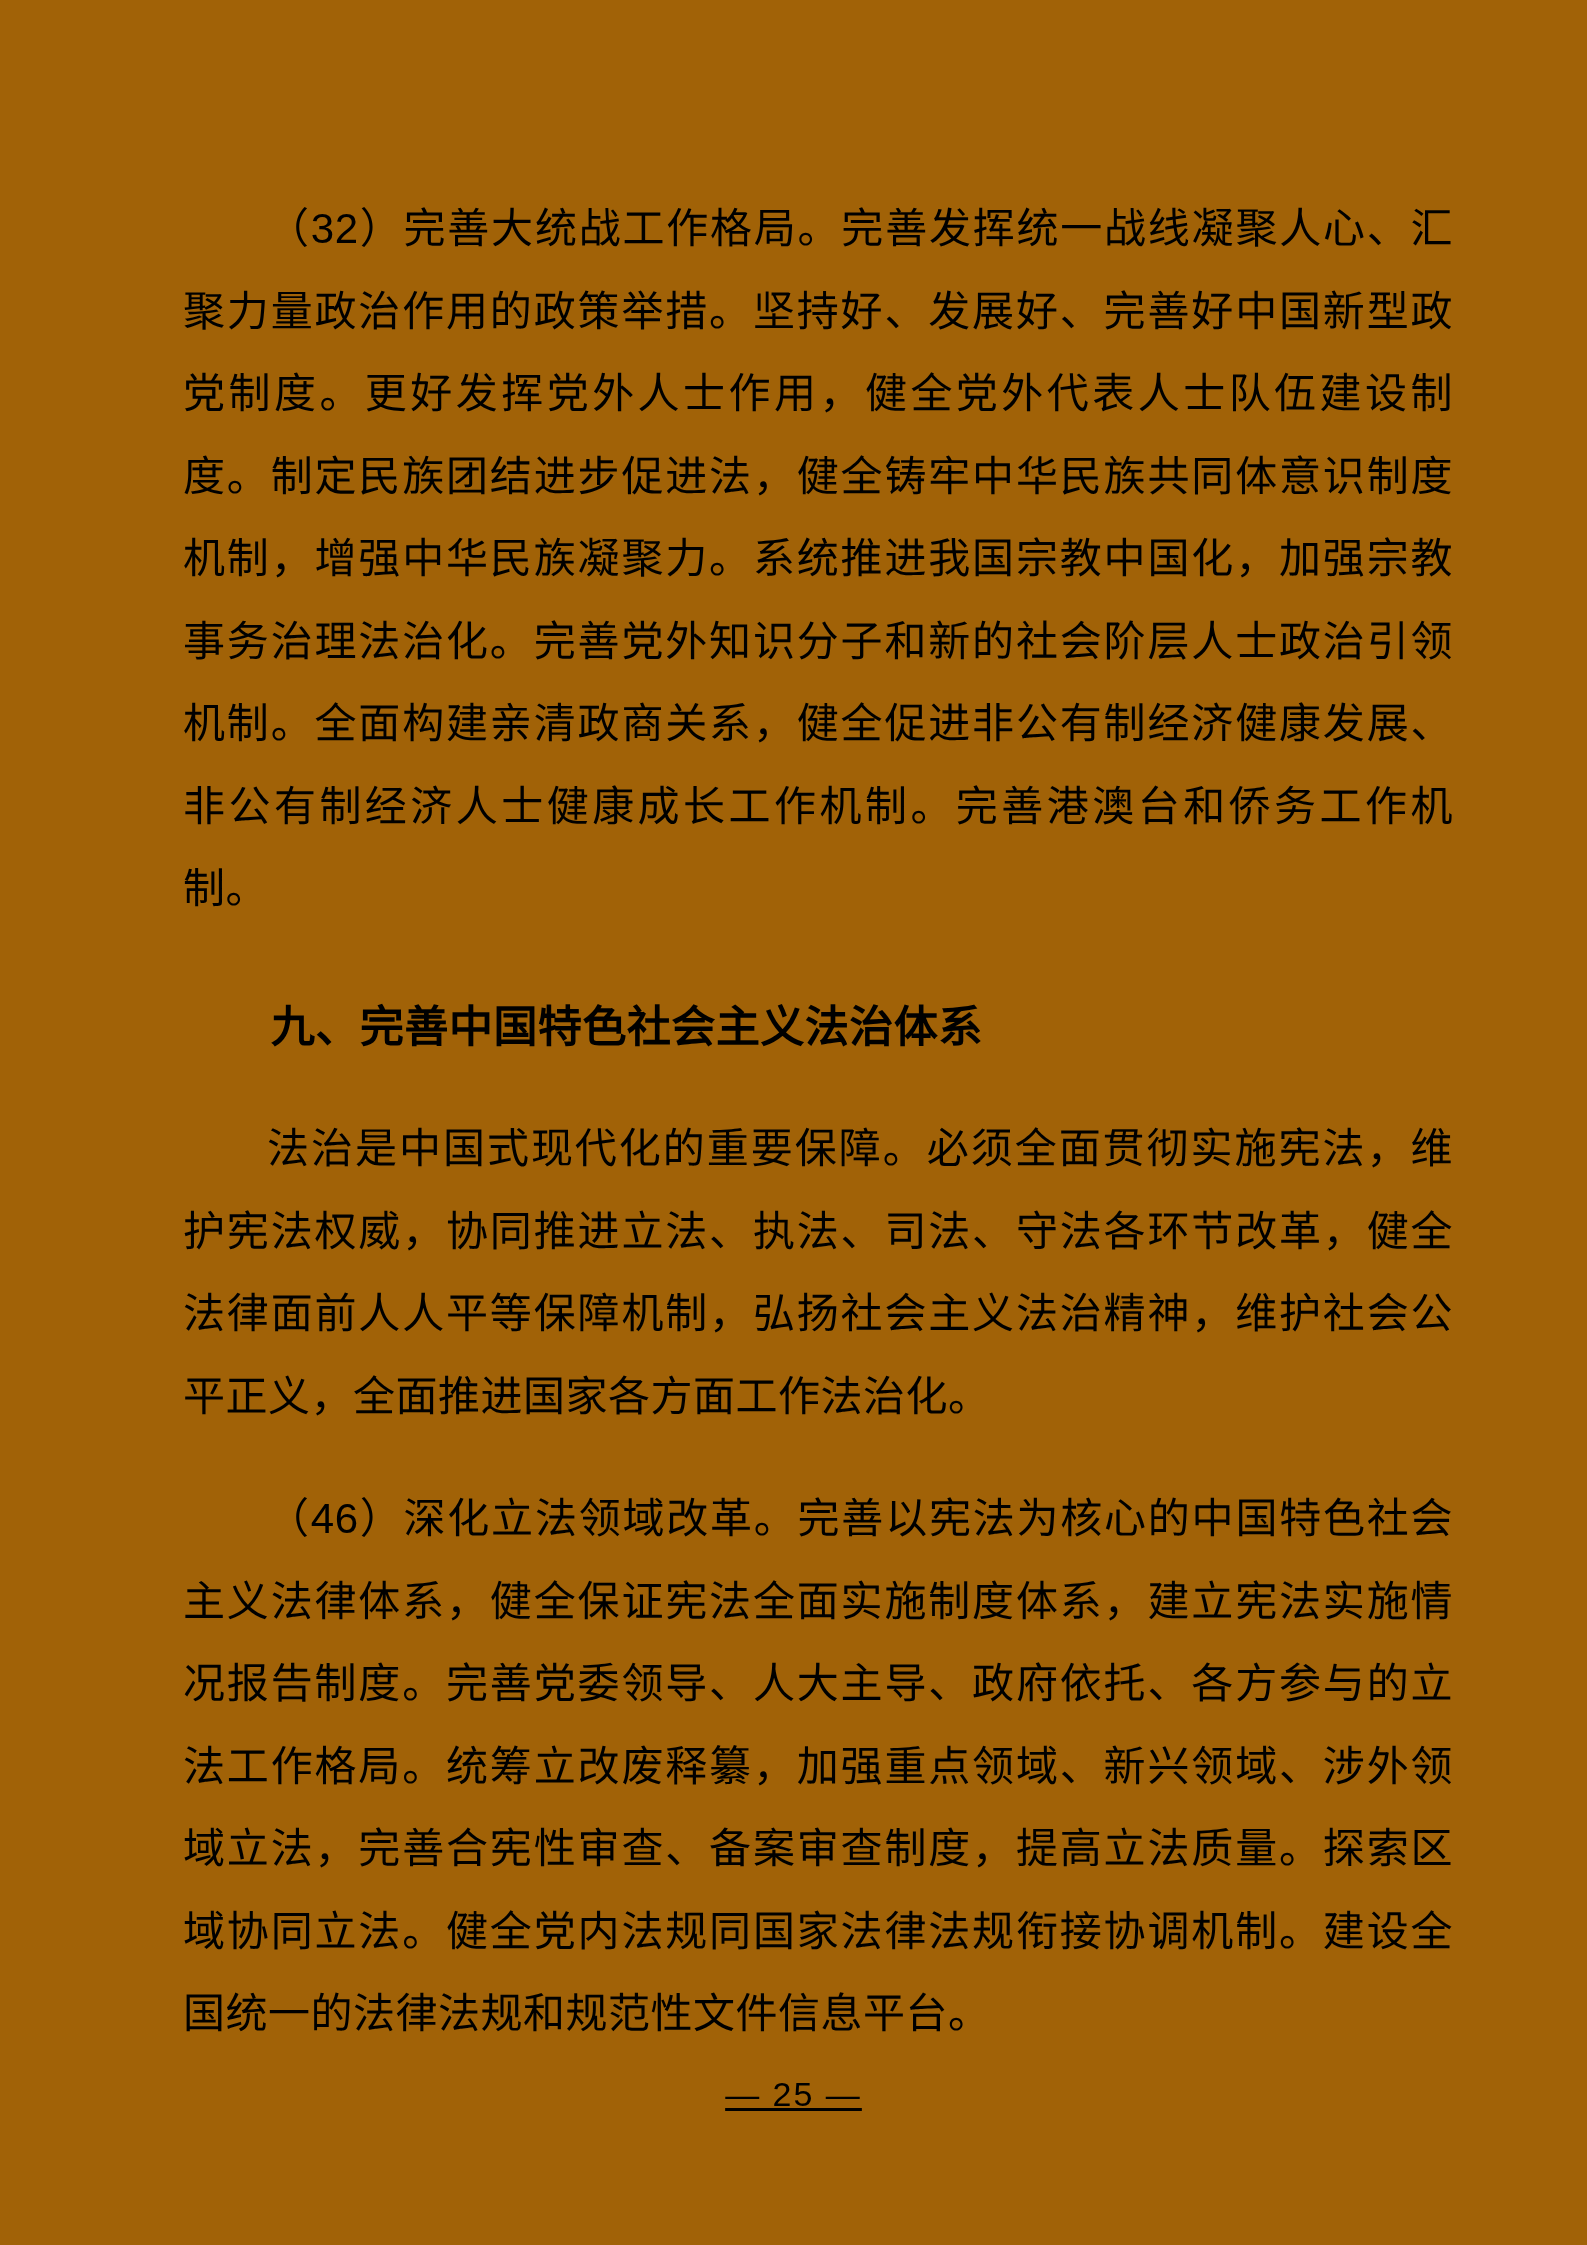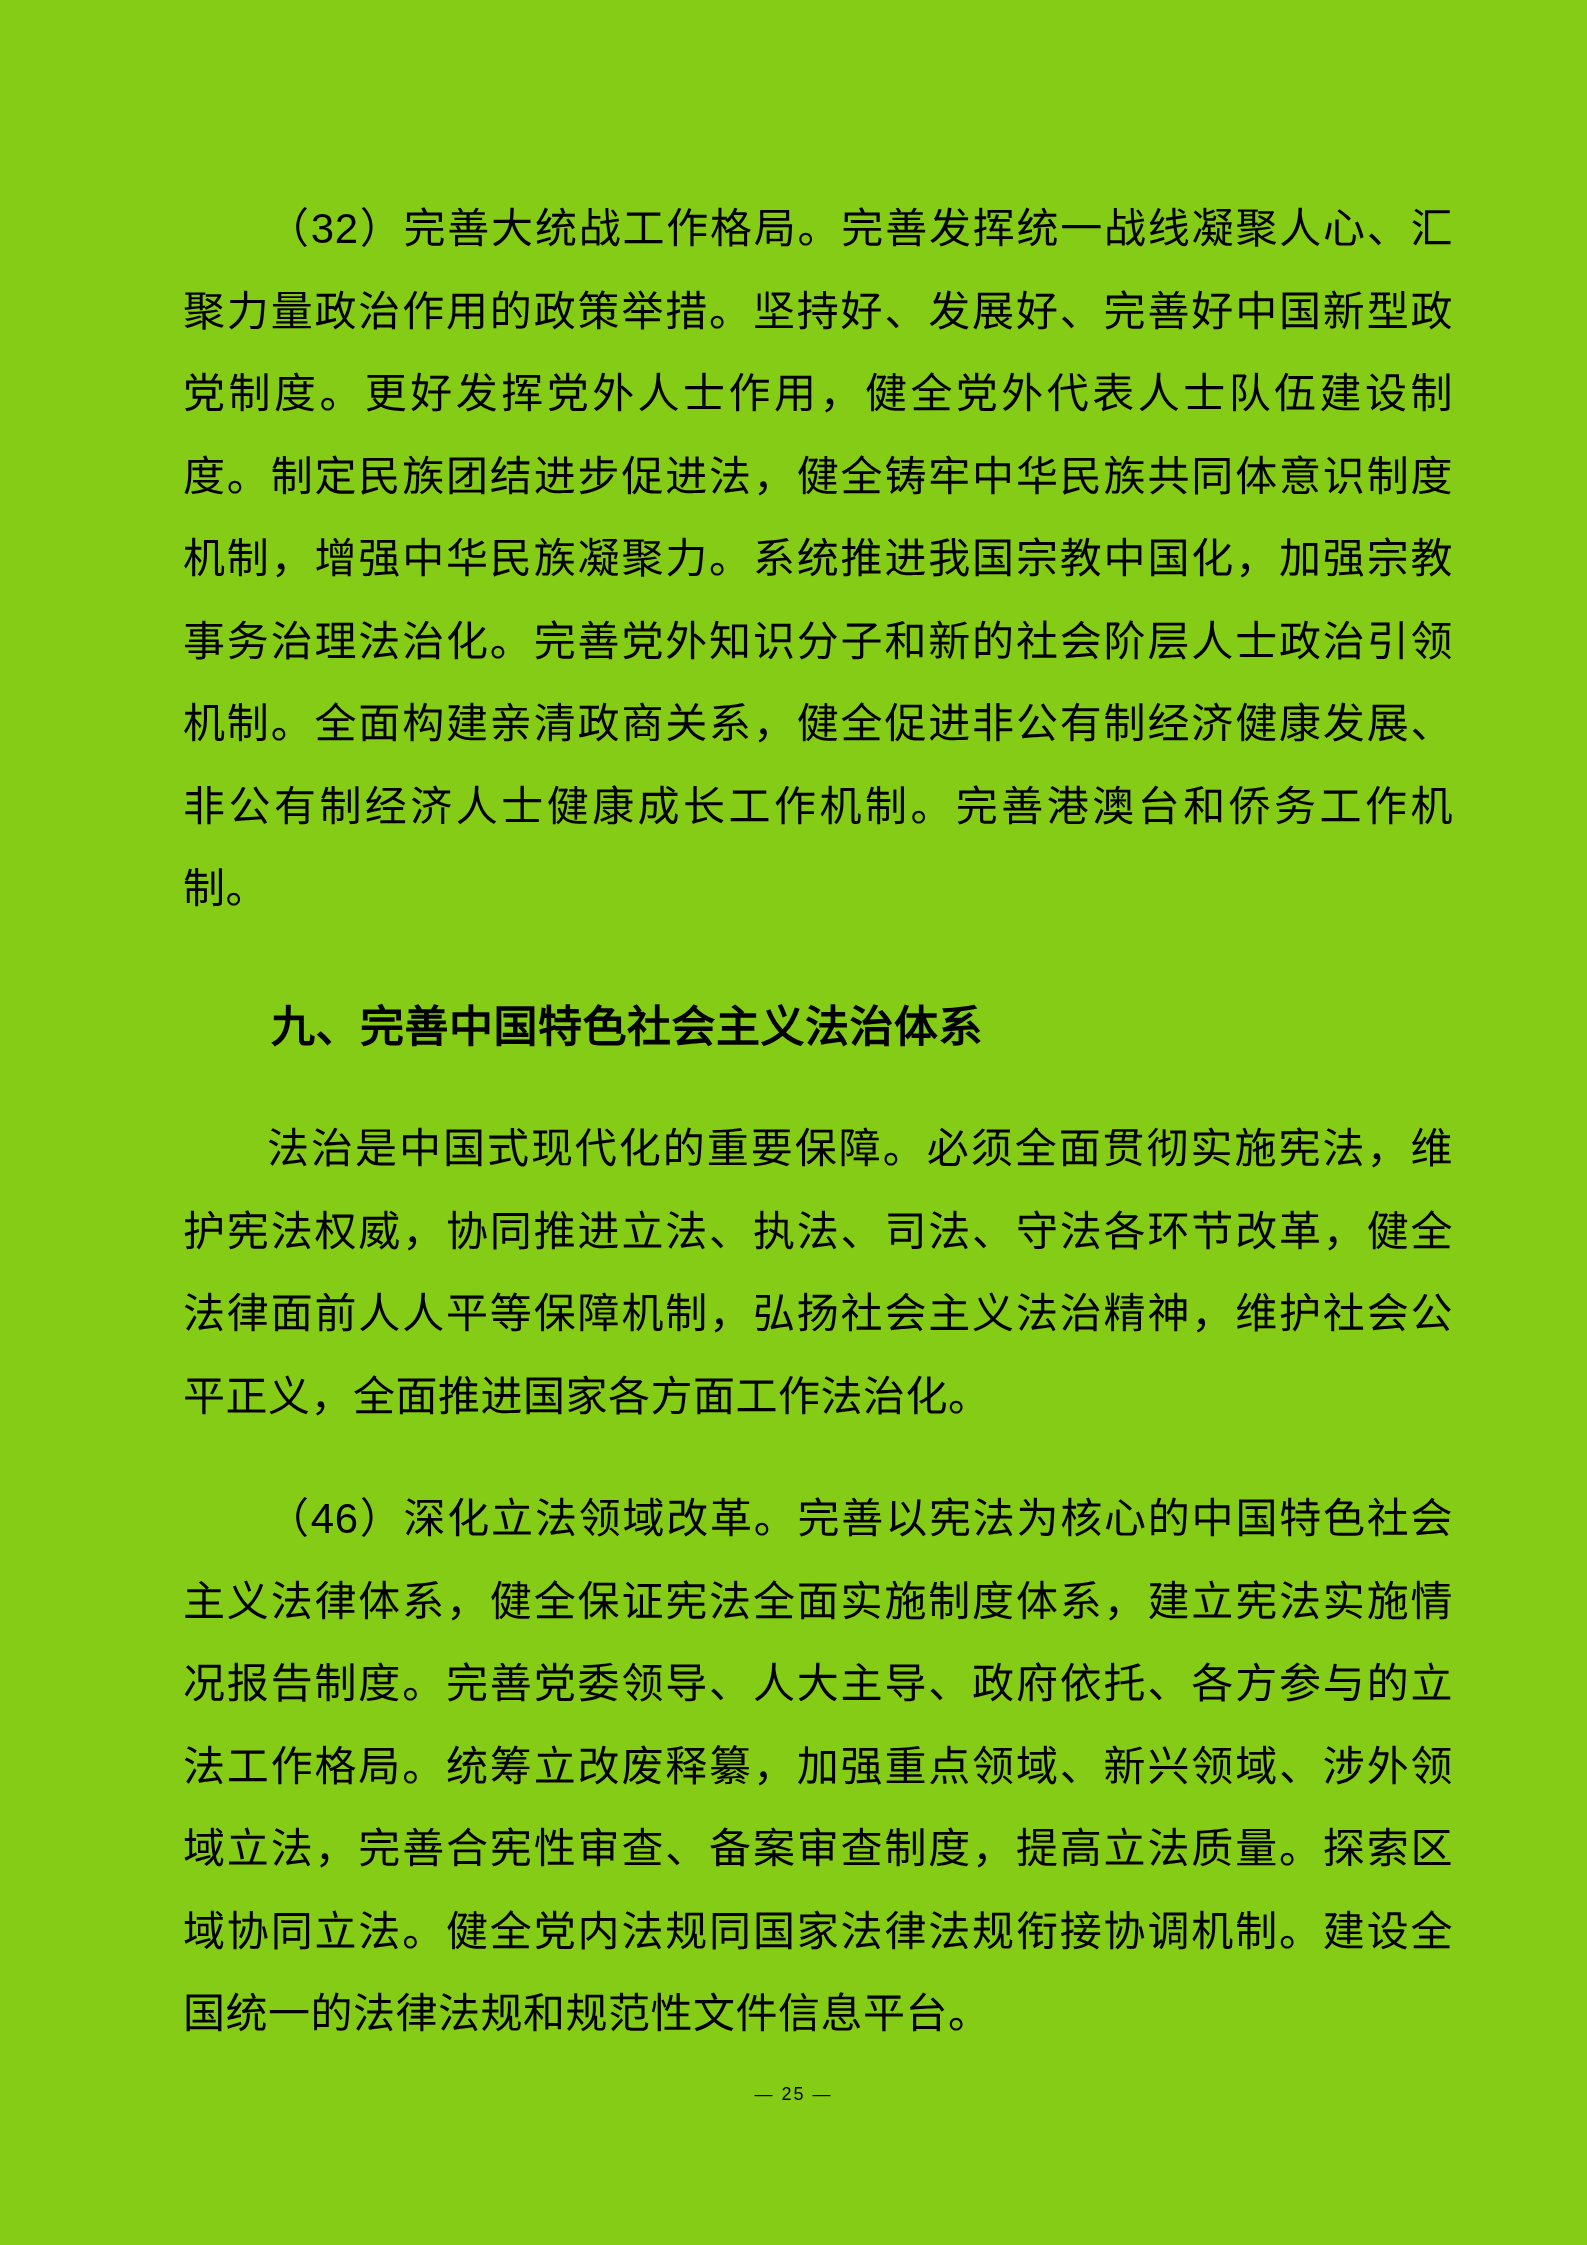--- a/index.html
+++ b/index.html
@@ -4,21 +4,21 @@
 <style>
   html, body {
     margin: 0;
     padding: 0;
     background: #ffffff;
   }
   .page {
     position: relative;
     width: 1587px;
     height: 2245px;
-    background: #84cc16;
+    background: #a16207;
     overflow: hidden;
     font-family: "Liberation Sans", "DejaVu Sans", sans-serif;
     color: #000000;
   }
   .content {
     position: absolute;
     left: 183px;
     top: 0;
     width: 1270px;
     padding-top: 148px;
@@ -44,24 +44,25 @@
     text-align: left;
   }
   .footer {
     position: absolute;
     left: 0;
     right: 0;
     top: 2076px;
     text-align: center;
   }
   .footer .page-number {
-    font-size: 18px;
+    font-size: 34px;
     line-height: 36px;
     color: #000000;
     letter-spacing: 2px;
+    text-decoration: underline;
   }
 </style>
 </head>
 <body>
 
 <div class="page">
   <main class="content" id="content">
       <p class="body">（32）完善大统战工作格局。完善发挥统一战线凝聚人心、汇聚力量政治作用的政策举措。坚持好、发展好、完善好中国新型政党制度。更好发挥党外人士作用，健全党外代表人士队伍建设制度。制定民族团结进步促进法，健全铸牢中华民族共同体意识制度机制，增强中华民族凝聚力。系统推进我国宗教中国化，加强宗教事务治理法治化。完善党外知识分子和新的社会阶层人士政治引领机制。全面构建亲清政商关系，健全促进非公有制经济健康发展、非公有制经济人士健康成长工作机制。完善港澳台和侨务工作机制。</p>
       <p class="heading">九、完善中国特色社会主义法治体系</p>
       <p class="body">法治是中国式现代化的重要保障。必须全面贯彻实施宪法，维护宪法权威，协同推进立法、执法、司法、守法各环节改革，健全法律面前人人平等保障机制，弘扬社会主义法治精神，维护社会公平正义，全面推进国家各方面工作法治化。</p>

